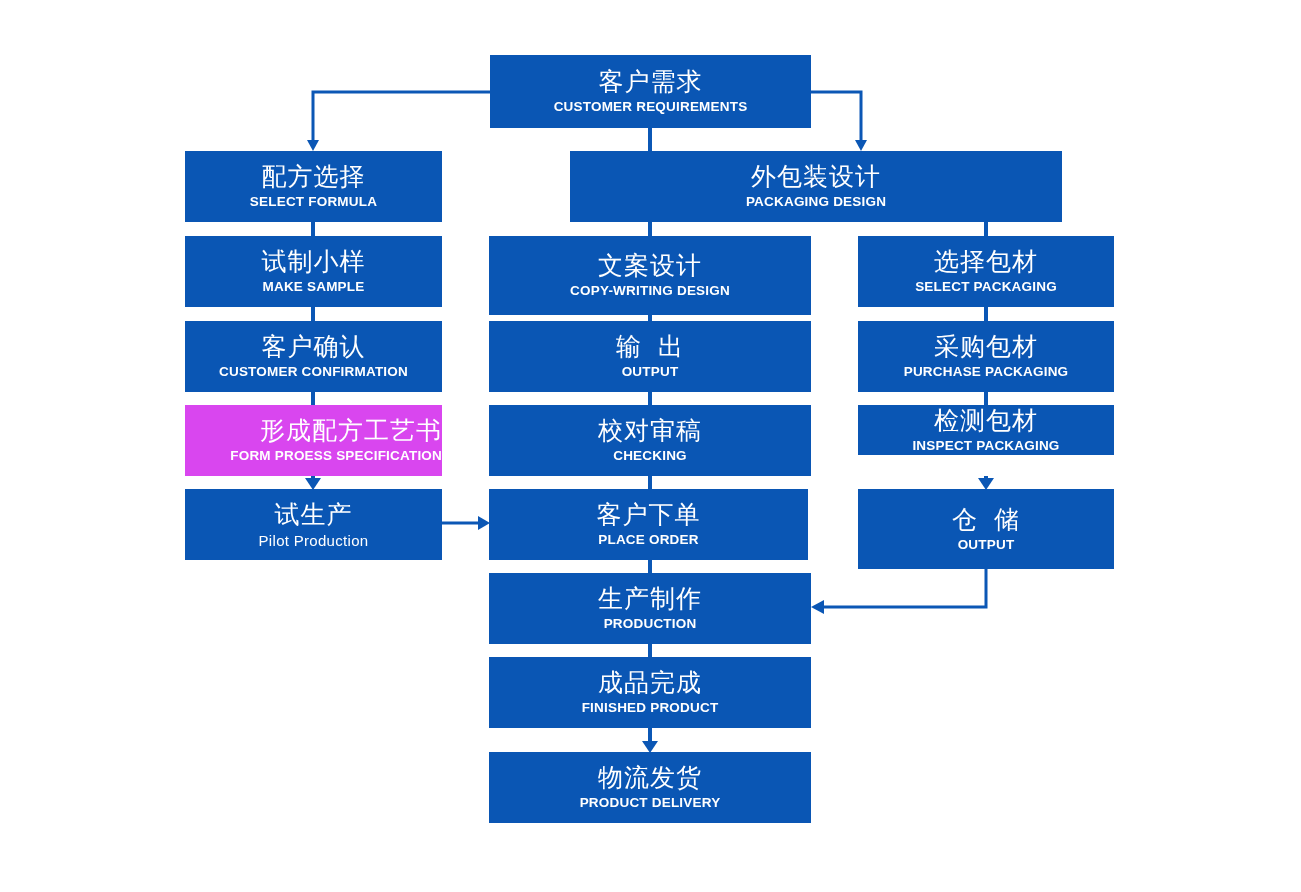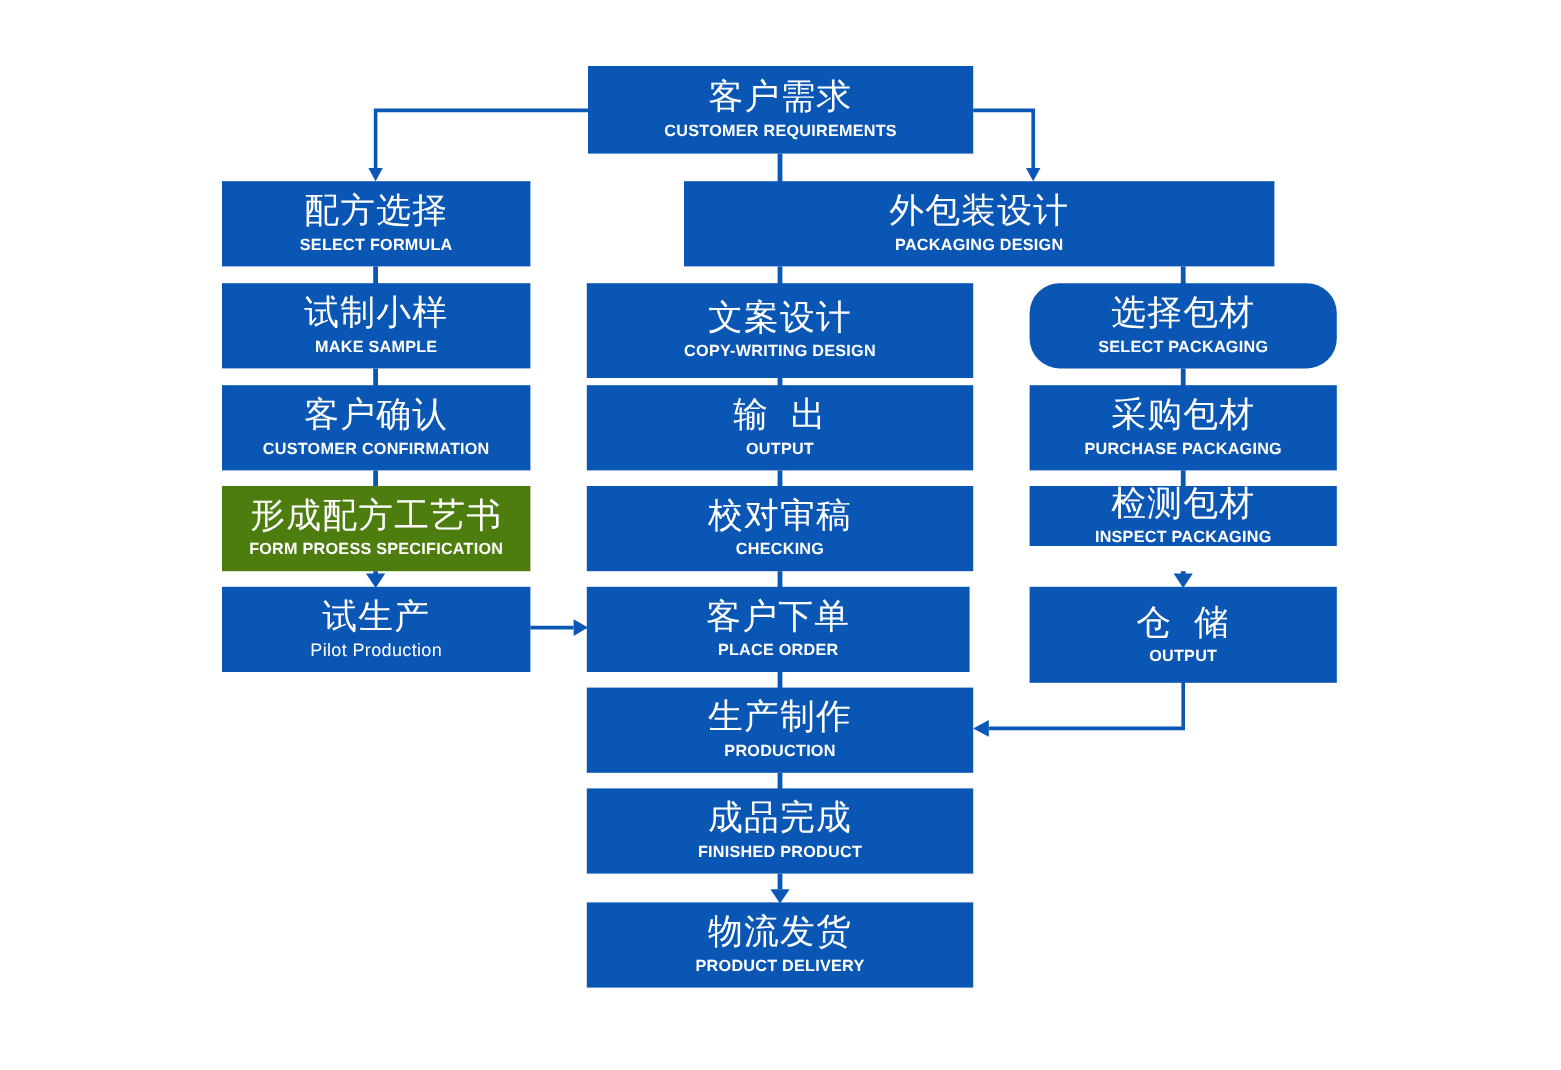--- a/index.html
+++ b/index.html
@@ -31,21 +31,21 @@
     color: #ffffff;
     display: flex;
     flex-direction: column;
     align-items: center;
     justify-content: center;
     box-sizing: border-box;
     line-height: 1;
     text-align: center;
   }
   .node .cn {
-    font-size: 29px;
+    font-size: 25px;
     letter-spacing: 1px;
     font-weight: 400;
     white-space: pre;
     margin-bottom: 6px;
   }
   .node .en {
     font-size: 13.5px;
     font-weight: 700;
     letter-spacing: 0.2px;
     white-space: pre;
@@ -180,41 +180,41 @@
   <div class="node" style="left: 185px; top: 236px; width: 257px; height: 71px; background: rgb(10, 86, 180);">
     <span class="cn">试制小样</span>
     <span class="en">MAKE SAMPLE</span>
   </div>
 
   <div class="node" style="left: 489px; top: 236px; width: 322px; height: 79px; background: rgb(10, 86, 180);">
     <span class="cn">文案设计</span>
     <span class="en">COPY-WRITING DESIGN</span>
   </div>
 
-  <div class="node" style="left: 858px; top: 236px; width: 256px; height: 71px; background: rgb(10, 86, 180); border-radius: 25px;">
+  <div class="node" style="left: 858px; top: 236px; width: 256px; height: 71px; background: rgb(10, 86, 180);">
     <span class="cn">选择包材</span>
     <span class="en">SELECT PACKAGING</span>
   </div>
 
   <div class="node" style="left: 185px; top: 321px; width: 257px; height: 71px; background: rgb(10, 86, 180);">
     <span class="cn">客户确认</span>
     <span class="en">CUSTOMER CONFIRMATION</span>
   </div>
 
   <div class="node" style="left: 489px; top: 321px; width: 322px; height: 71px; background: rgb(10, 86, 180);">
     <span class="cn">输  出</span>
     <span class="en">OUTPUT</span>
   </div>
 
   <div class="node" style="left: 858px; top: 321px; width: 256px; height: 71px; background: rgb(10, 86, 180);">
     <span class="cn">采购包材</span>
     <span class="en">PURCHASE PACKAGING</span>
   </div>
 
-  <div class="node" style="left: 185px; top: 405px; width: 257px; height: 71px; background: #4d7c0f;">
+  <div class="node" style="left: 185px; top: 405px; width: 257px; height: 71px; background: #d946ef; align-items: flex-end;">
     <span class="cn">形成配方工艺书</span>
     <span class="en">FORM PROESS SPECIFICATION</span>
   </div>
 
   <div class="node" style="left: 489px; top: 405px; width: 322px; height: 71px; background: rgb(10, 86, 180);">
     <span class="cn">校对审稿</span>
     <span class="en">CHECKING</span>
   </div>
 
   <div class="node" style="left: 858px; top: 405px; width: 256px; height: 50px; background: rgb(10, 86, 180);">

